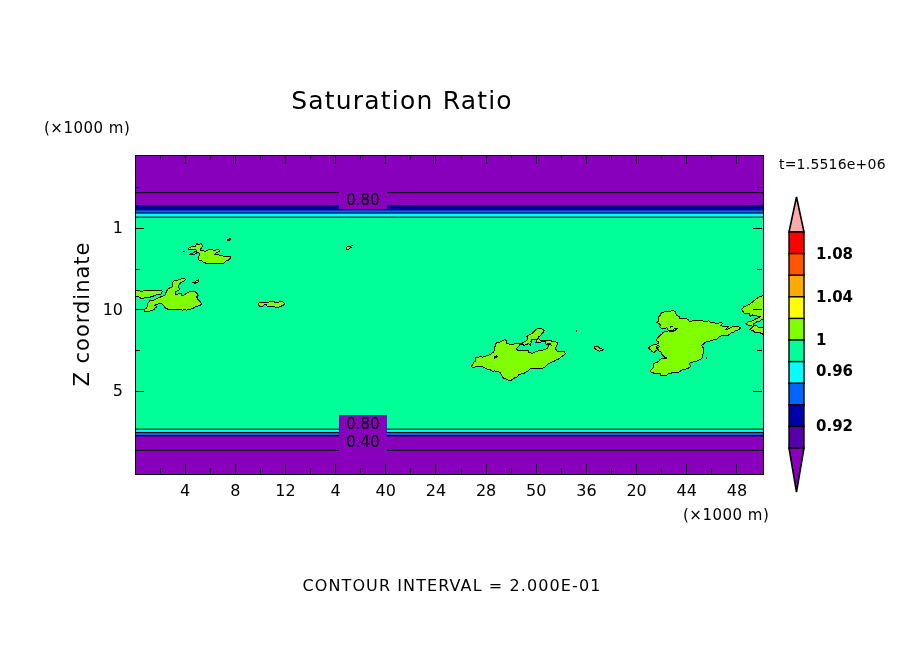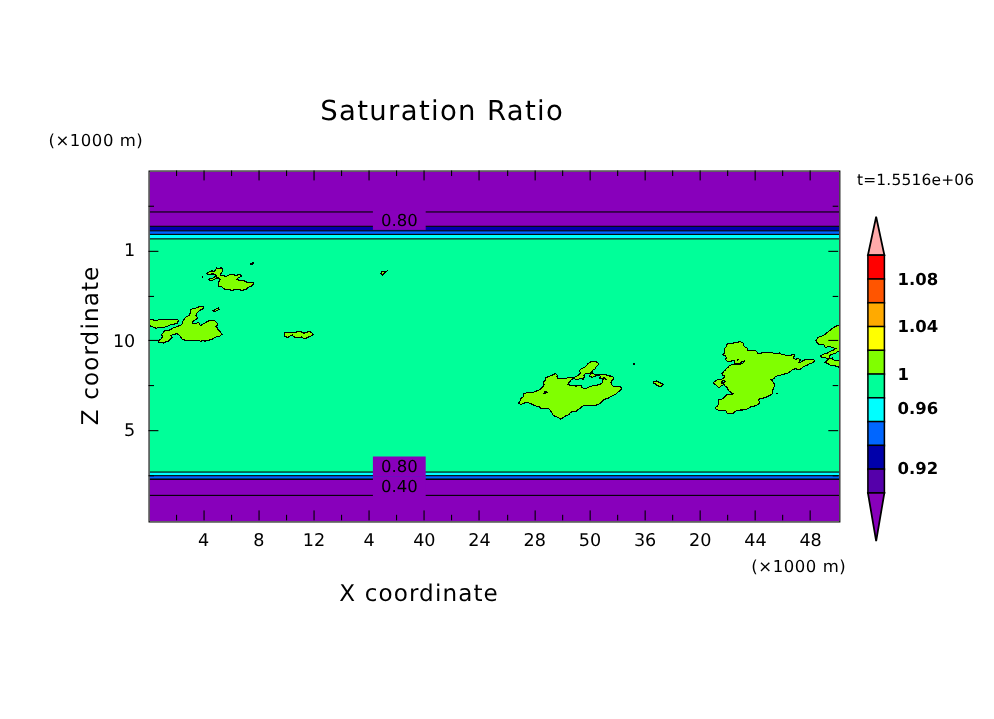--- a/index.html
+++ b/index.html
@@ -84,24 +84,24 @@
 <div class="fig">
 
   <div class="txt" id="plot-title">Saturation Ratio</div>
 
   <div class="txt" id="units-top-left">(×1000 m)</div>
 
   <div class="txt" id="units-bottom-right">(×1000 m)</div>
 
   <div class="txt" id="time-stamp">t=1.5516e+06</div>
 
-  <div class="txt" id="x-axis-title">X coordinate</div>
 
   <div class="txt" id="y-axis-title">Z coordinate</div>
 
+  <div class="txt" id="contour-caption">CONTOUR INTERVAL = 2.000E-01</div>
 
   <div id="plot-frame">
     <svg id="field-svg" width="627" height="318" viewBox="0 0 627 318">
         <rect x="-1" y="0.00" width="629" height="49.74" fill="#8800BB"></rect>
         <rect x="-1" y="49.74" width="629" height="4.08" fill="#0000AA"></rect>
         <rect x="-1" y="53.82" width="629" height="3.26" fill="#0066FF"></rect>
         <rect x="-1" y="57.08" width="629" height="4.08" fill="#00FFFF"></rect>
         <rect x="-1" y="61.15" width="629" height="212.00" fill="#00FF99"></rect>
         <rect x="-1" y="273.15" width="629" height="3.26" fill="#00FFFF"></rect>
         <rect x="-1" y="276.42" width="629" height="3.26" fill="#0066FF"></rect>

